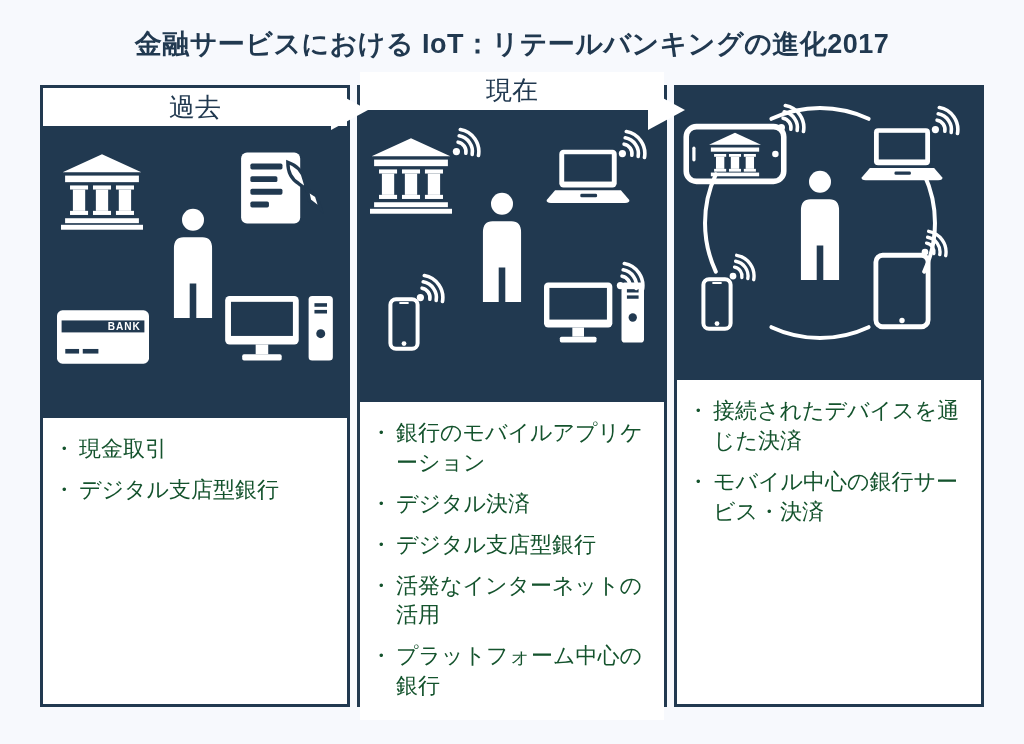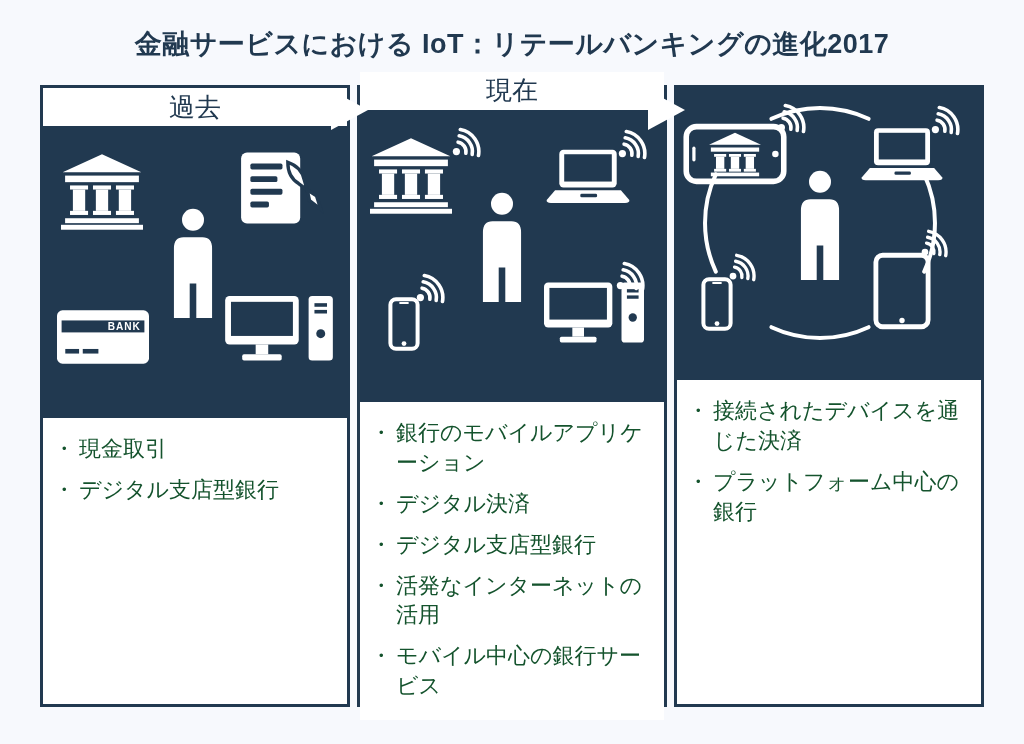--- a/index.html
+++ b/index.html
@@ -214,21 +214,21 @@
       <svg class="ic" style="left:254px;top:150px" width="32" height="32">
           <use href="#sym-wifi"></use>
         </svg>
     </div>
     <div class="list">
       <ul>
         <li>銀行のモバイルアプリケーション</li>
         <li>デジタル決済</li>
         <li>デジタル支店型銀行</li>
         <li>活発なインターネットの活用</li>
-        <li>モバイル中心の銀行サービス</li>
+        <li>プラットフォーム中心の銀行</li>
       </ul>
     </div>
   </section>
 
   <section class="panel">
     <div class="icons">
       <svg class="ic" style="left:0;top:0" width="293" height="272" viewBox="0 0 293 272">
         <g fill="none" stroke="#fff" stroke-width="4" stroke-linecap="round">
           <path d="M94.4 30.8 A115 115 0 0 1 191.6 30.8"></path>
           <path d="M247.2 86.4 A115 115 0 0 1 247.2 183.6"></path>
@@ -260,21 +260,21 @@
       <svg class="ic" style="left:196px;top:164px" width="58" height="78">
           <use href="#sym-tablet"></use>
         </svg>
       <svg class="ic" style="left:242px;top:140px" width="30" height="30">
           <use href="#sym-wifi"></use>
         </svg>
     </div>
     <div class="list">
       <ul>
         <li>接続されたデバイスを通じた決済</li>
-        <li>プラットフォーム中心の銀行</li>
+        <li>モバイル中心の銀行サービス・決済</li>
       </ul>
     </div>
   </section>
 
   <svg class="arrow a1" width="37" height="40">
     <polygon points="0,0 37,20 0,40" fill="#fff"></polygon>
   </svg>
   <svg class="arrow a2" width="37" height="40">
     <polygon points="0,0 37,20 0,40" fill="#fff"></polygon>
   </svg>

